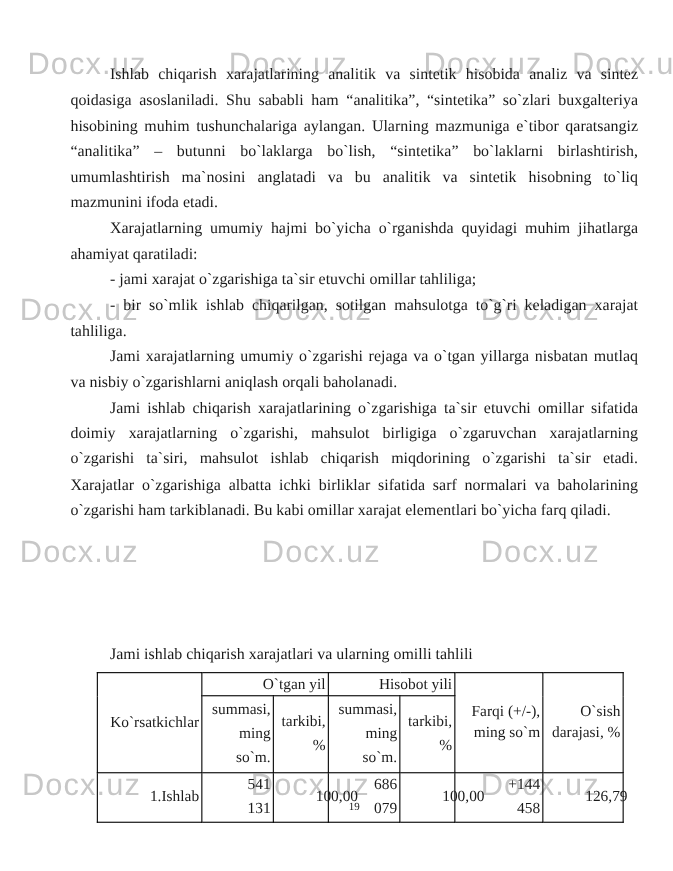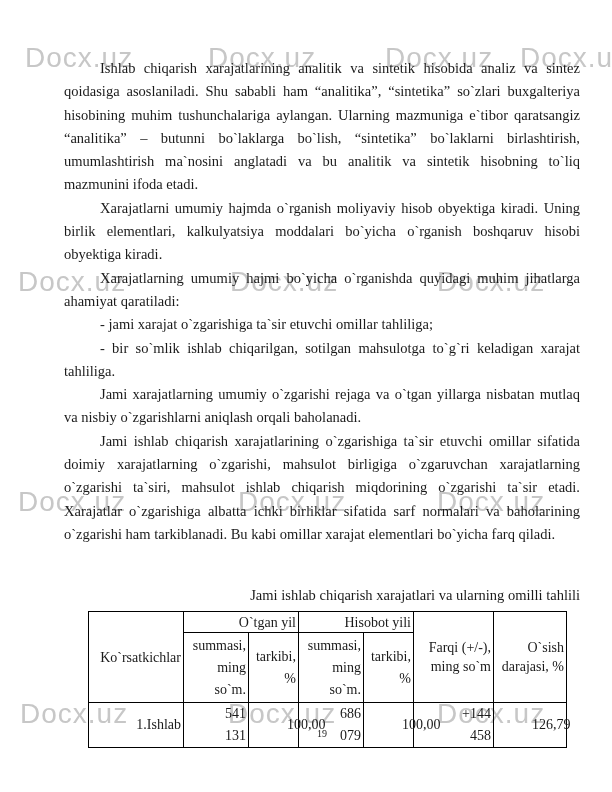--- a/index.html
+++ b/index.html
@@ -36,21 +36,21 @@
   }
   .body-text p { text-indent:36px; margin:0; }
   
   .table-caption {
     position:absolute;
     left:64px; top:584px;
     width:516px;
     z-index:1;
     font-size:14.5px;
     line-height:23px;
-    text-align:right;
+    text-align:left;
     text-indent:36px;
   }
   
   table.cost-table {
     position:absolute;
     left:88px; top:611px;
     z-index:1;
     width:478px;
     table-layout:fixed;
     border-collapse:collapse;
@@ -91,21 +91,20 @@
   <span class="wm" style="left:437px;top:266px">Docx.uz</span>
   <span class="wm" style="left:18px;top:486px">Docx.uz</span>
   <span class="wm" style="left:238px;top:486px">Docx.uz</span>
   <span class="wm" style="left:437px;top:486px">Docx.uz</span>
   <span class="wm" style="left:20px;top:698px">Docx.uz</span>
   <span class="wm" style="left:228px;top:698px">Docx.uz</span>
   <span class="wm" style="left:437px;top:698px">Docx.uz</span>
 
   <div class="body-text">
     <p>Ishlab chiqarish xarajatlarining analitik va sintetik hisobida analiz va sintez qoidasiga asoslaniladi. Shu sababli ham “analitika”, “sintetika” so`zlari buxgalteriya hisobining muhim tushunchalariga aylangan. Ularning mazmuniga e`tibor qaratsangiz “analitika” – butunni bo`laklarga bo`lish, “sintetika” bo`laklarni birlashtirish, umumlashtirish ma`nosini anglatadi va bu analitik va sintetik hisobning to`liq mazmunini ifoda etadi.</p>
-    <p>Xarajatlarni umumiy hajmda o`rganish moliyaviy hisob obyektiga kiradi. Uning birlik elementlari, kalkulyatsiya moddalari bo`yicha o`rganish boshqaruv hisobi obyektiga kiradi.</p>
     <p>Xarajatlarning umumiy hajmi bo`yicha o`rganishda quyidagi muhim jihatlarga ahamiyat qaratiladi:</p>
     <p>- jami xarajat o`zgarishiga ta`sir etuvchi omillar tahliliga;</p>
     <p>- bir so`mlik ishlab chiqarilgan, sotilgan mahsulotga to`g`ri keladigan xarajat tahliliga.</p>
     <p>Jami xarajatlarning umumiy o`zgarishi rejaga va o`tgan yillarga nisbatan mutlaq va nisbiy o`zgarishlarni aniqlash orqali baholanadi.</p>
     <p>Jami ishlab chiqarish xarajatlarining o`zgarishiga ta`sir etuvchi omillar sifatida doimiy xarajatlarning o`zgarishi, mahsulot birligiga o`zgaruvchan xarajatlarning o`zgarishi ta`siri, mahsulot ishlab chiqarish miqdorining o`zgarishi ta`sir etadi. Xarajatlar o`zgarishiga albatta ichki birliklar sifatida sarf normalari va baholarining o`zgarishi ham tarkiblanadi. Bu kabi omillar xarajat elementlari bo`yicha farq qiladi.</p>
   </div>
 
   <div class="table-caption">Jami ishlab chiqarish xarajatlari va ularning omilli tahlili</div>
 
   <table class="cost-table">

